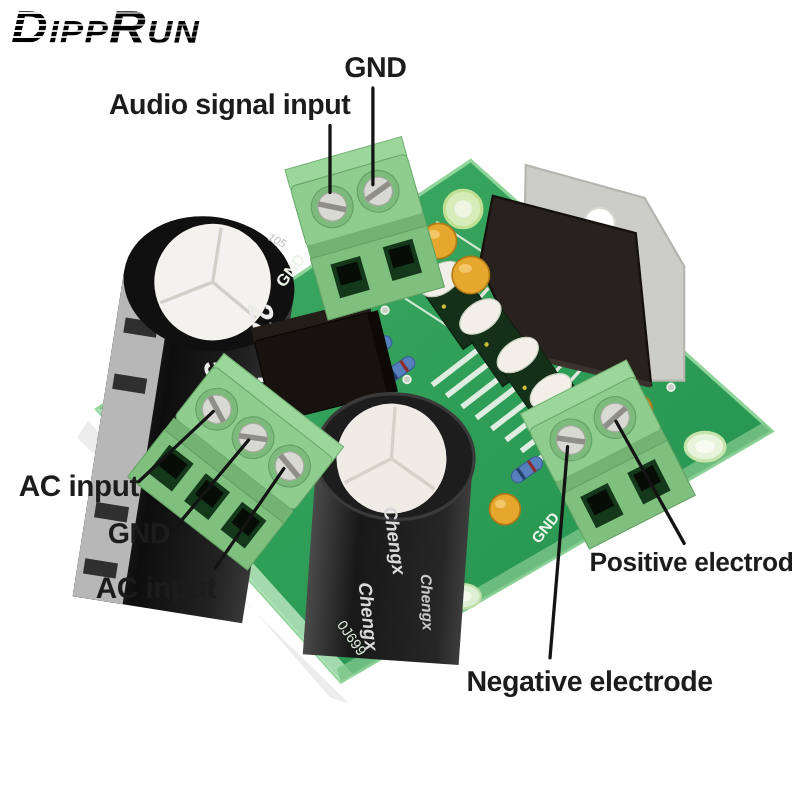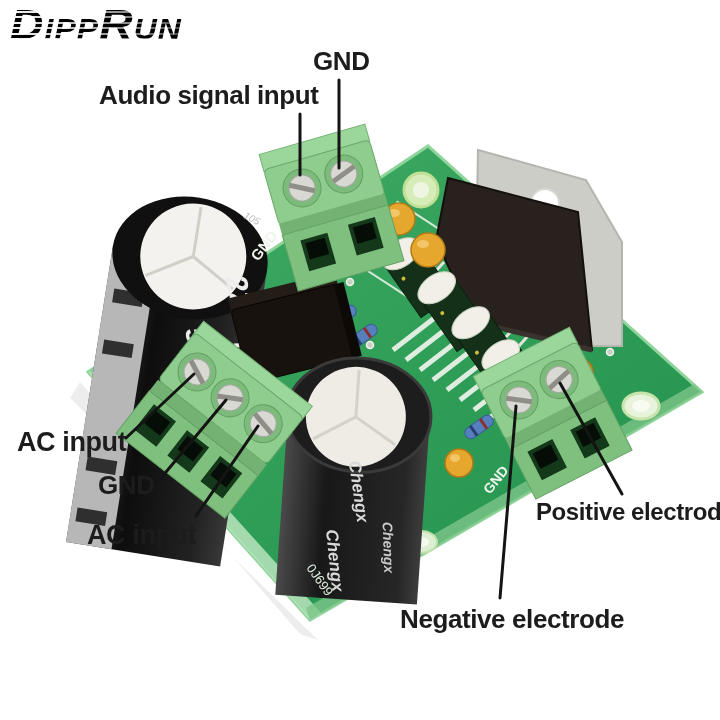--- a/index.html
+++ b/index.html
@@ -23,21 +23,21 @@
   .label{
     position:absolute;color:#1c1c1c;font-weight:700;font-size:26px;
     letter-spacing:-0.4px;white-space:nowrap;
   }
   .lbl-gnd-top{left:313px;top:46px;}
   .lbl-audio{left:99px;top:80px;}
   .lbl-ac1{left:17px;top:427px;font-size:27px;}
   .lbl-gnd-left{left:98px;top:470px;}
   .lbl-ac2{left:87px;top:520px;font-size:27px;}
   .lbl-pos{left:536px;top:498px;font-size:24px;}
-  .lbl-neg{left:400px;top:604px;font-size:26px;}
+  .lbl-neg{left:424px;top:604px;font-size:26px;}
 </style>
 </head>
 <body>
 
 <div class="stage">
 
   <svg class="photo-svg" width="720" height="720" viewBox="0 0 720 720">
     <defs>
       <linearGradient id="pcbGrad" x1="0" y1="0" x2="1" y2="1">
         <stop offset="0" stop-color="#43ad69"></stop>

